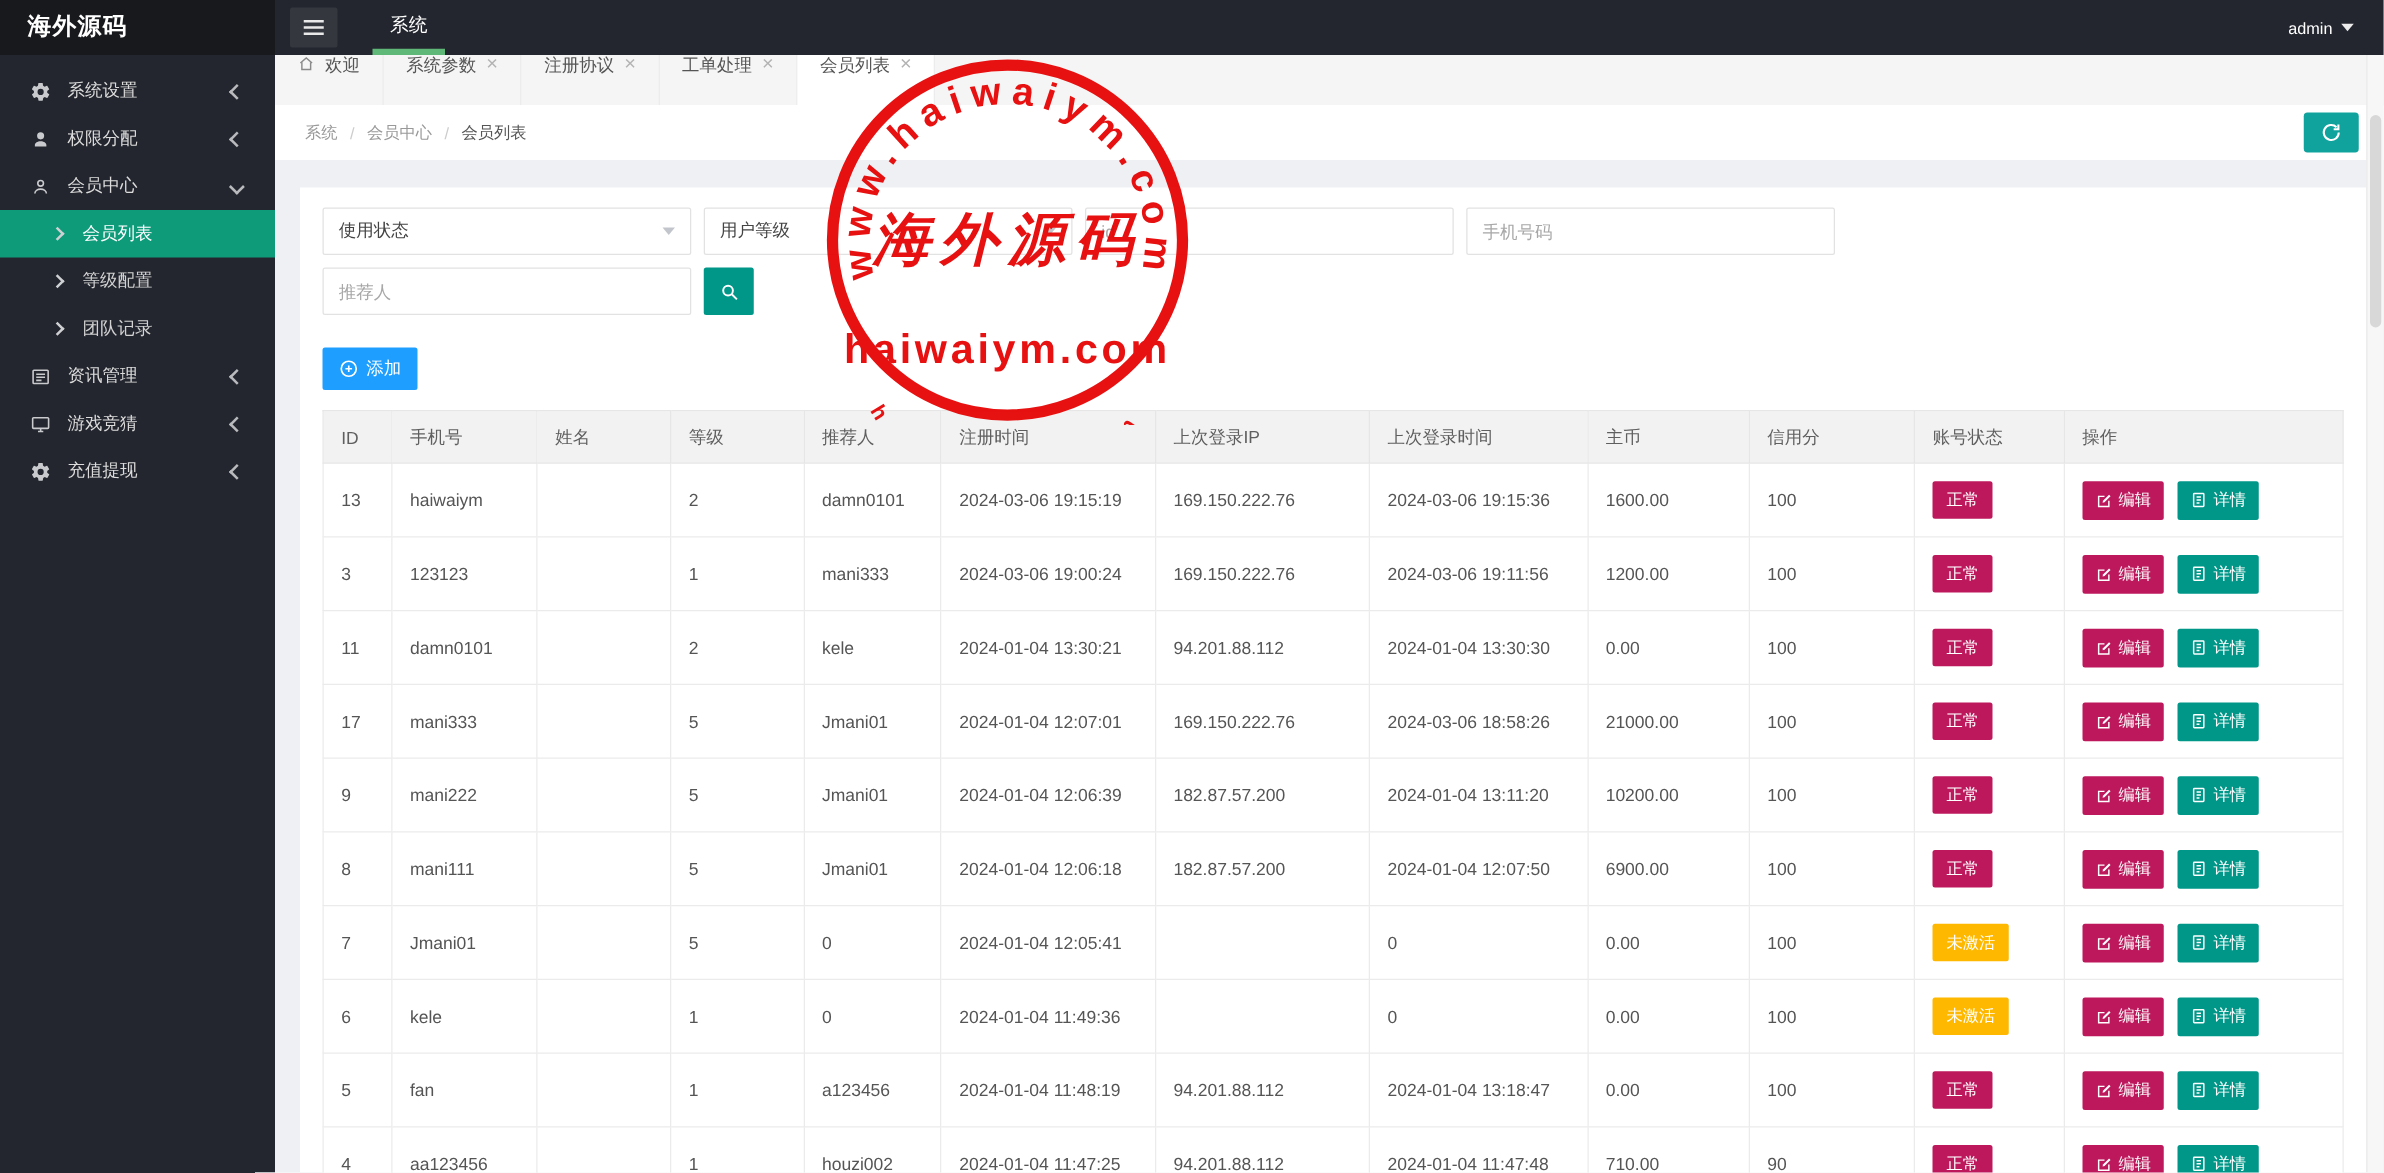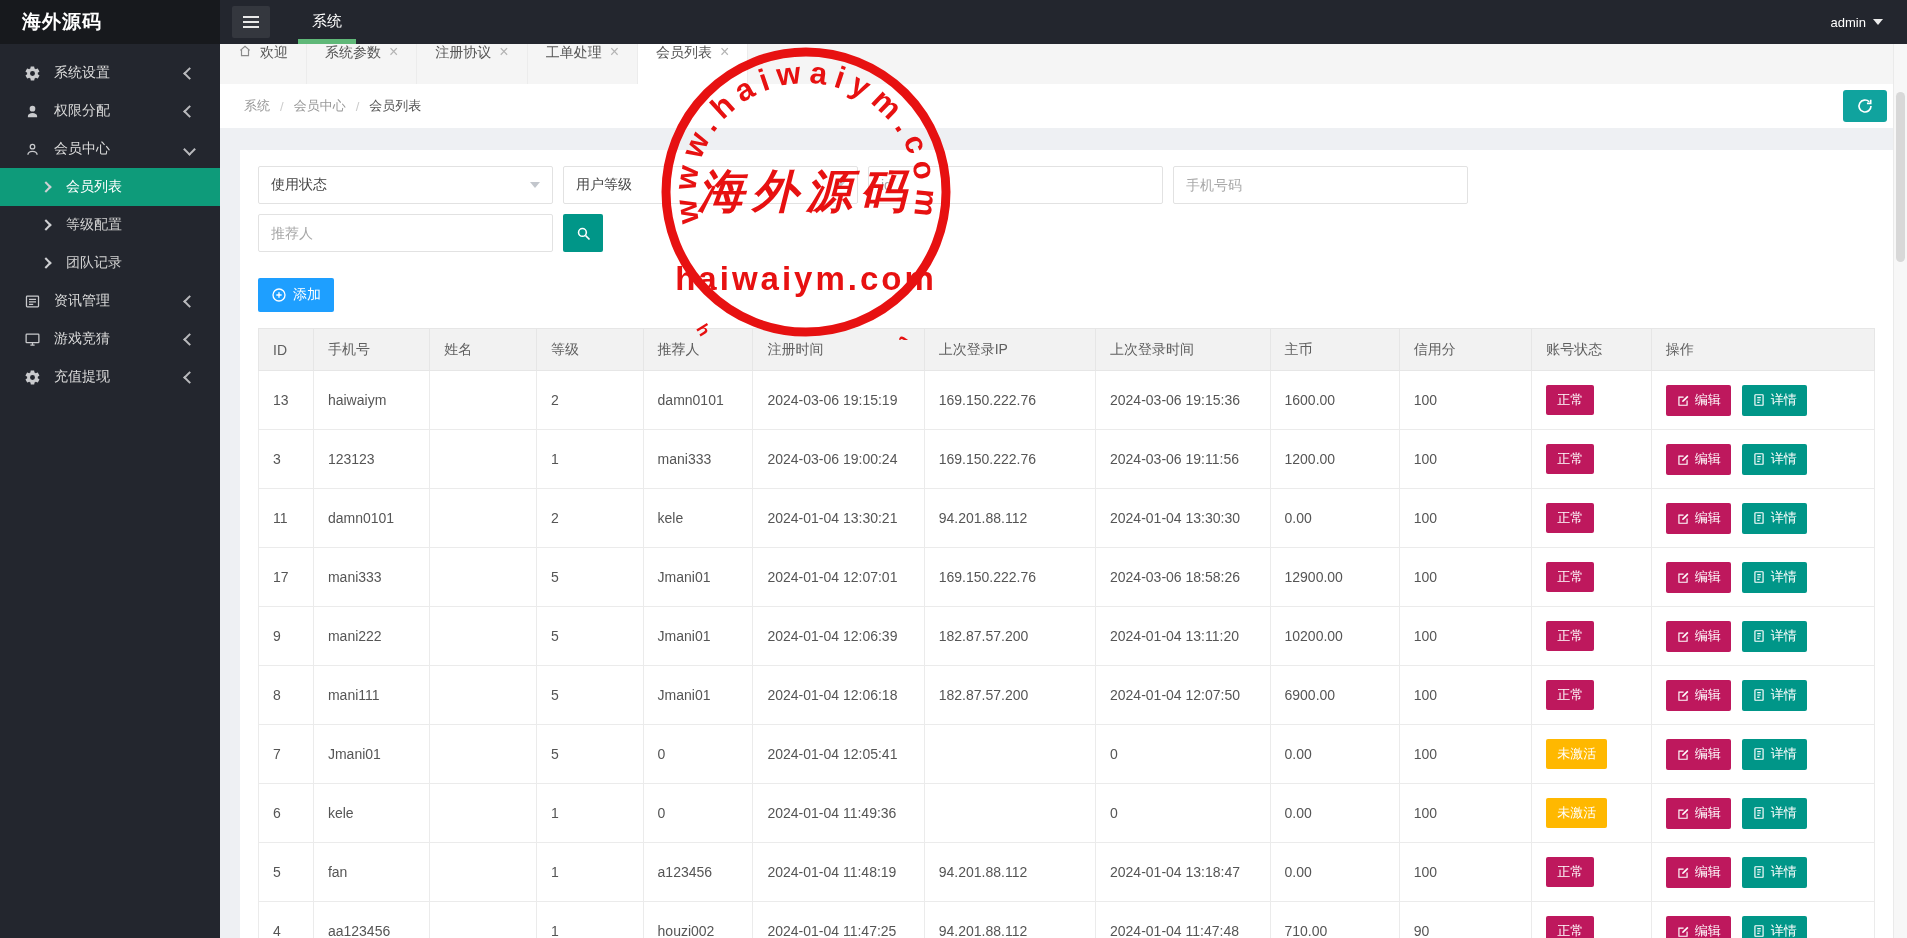--- a/index.html
+++ b/index.html
@@ -399,21 +399,21 @@
 
   <tr>
     <td>17</td>
     <td class="c-red">mani333</td>
     <td></td>
     <td>5</td>
     <td class="c-magenta">Jmani01</td>
     <td>2024-01-04 12:07:01</td>
     <td>169.150.222.76</td>
     <td>2024-03-06 18:58:26</td>
-    <td class="c-blue">12900.00</td>
+    <td class="c-blue">21000.00</td>
     <td class="c-green">100</td>
     <td><span class="badge badge-teal">正常</span></td>
     <td>
       <button class="btn btn-edit">
         <svg viewBox="0 0 24 24" fill="#fff">
                     <path d="M4 6h9v2H6v12h12v-7h2v9H4z"></path>
                     <path d="M11 13l8.3-8.3 2 2L13 15l-2.6.6z"></path>
                   </svg>
         <span class="btn-label">编辑</span>
       </button>

